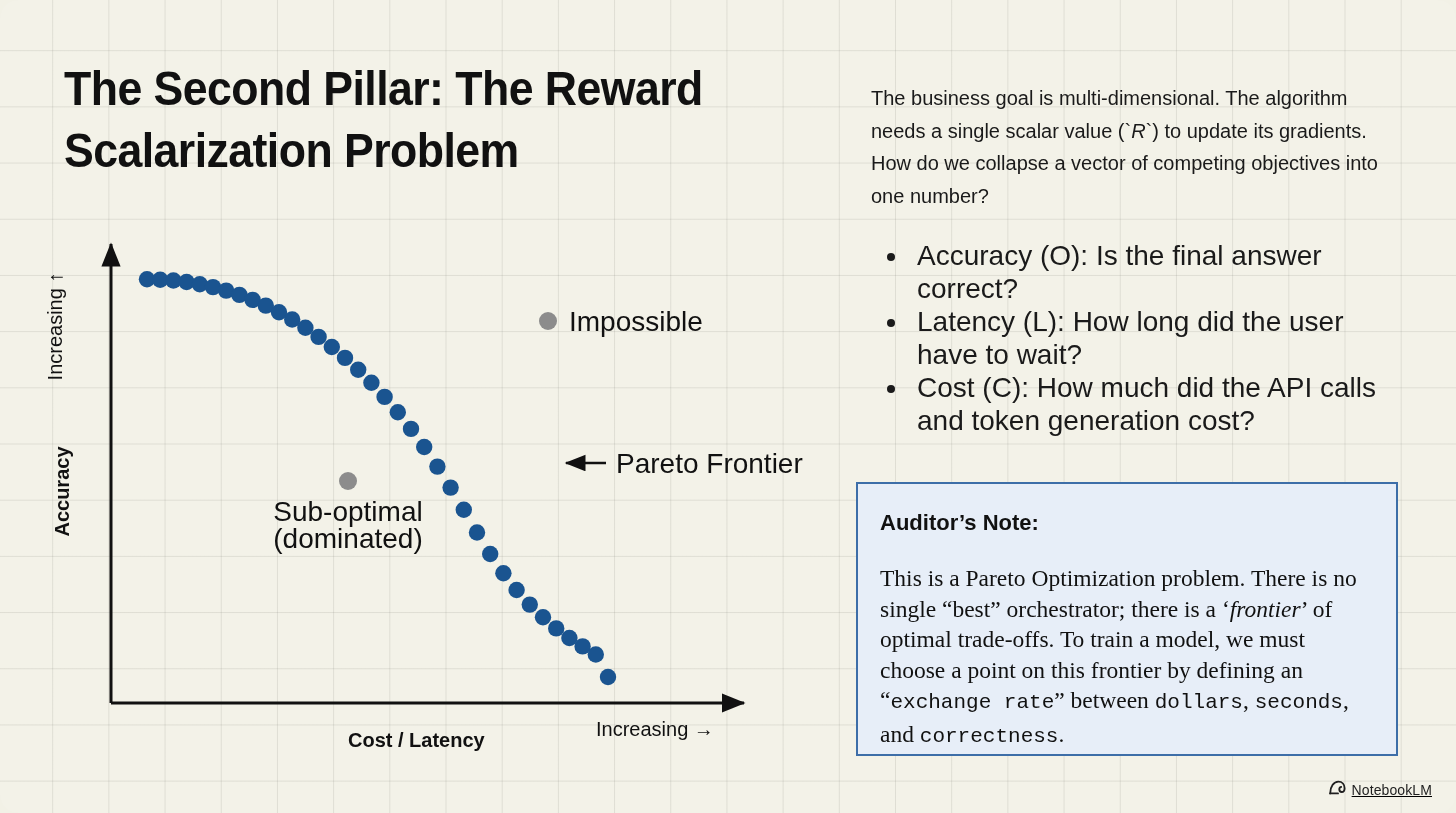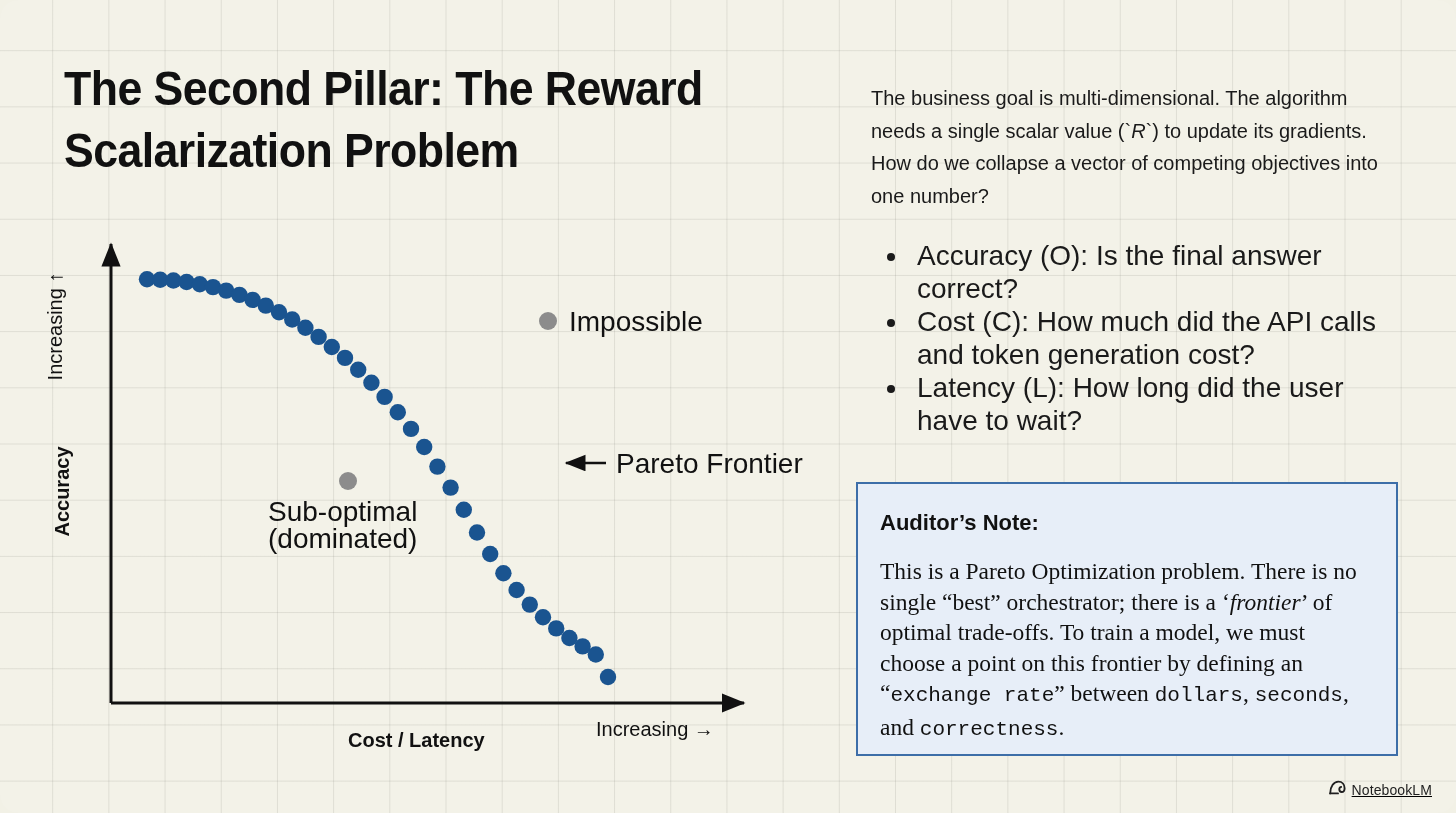--- a/index.html
+++ b/index.html
@@ -93,21 +93,21 @@
   }
 
   .plot-label {
     position: absolute;
     font-size: 28px;
     color: #111;
     line-height: 27px;
   }
   #label-impossible { left: 569px; top: 308px; }
   #label-pareto     { left: 616px; top: 450px; }
-  #label-subopt     { left: 268px; top: 498px; width: 180px; text-align: left; white-space: pre-line; }
+  #label-subopt     { left: 258px; top: 498px; width: 180px; text-align: center; white-space: pre-line; }
 
   
   #rightcol {
     position: absolute;
     left: 871px;
     top: 62px;
     width: 520px;
   }
   #intro-para {
     font-size: 20px;
@@ -150,21 +150,21 @@
     box-sizing: border-box;
     background: #e7eef8;
     border: 2px solid #3d6ea8;
     padding: 26px 22px 0 22px;
   }
   #note-heading {
     font-family: "Liberation Sans", sans-serif;
     font-weight: bold;
     font-size: 22px;
     color: #111;
-    margin-bottom: 20px;
+    margin-bottom: 27px;
   }
   #note-body {
     font-family: "Liberation Serif", serif;
     font-size: 23.5px;
     line-height: 30.5px;
     color: #111;
   }
   #note-body .ital { font-style: italic; margin-top: 28px; }
   #note-body .mono {
     font-family: "Liberation Mono", monospace;
@@ -261,22 +261,22 @@
     <div class="plot-label" id="label-pareto">Pareto Frontier</div>
     <div class="plot-label" id="label-subopt">Sub-optimal
 (dominated)</div>
   </div>
 
   <div id="rightcol">
     <p id="intro-para"><span>The business goal is multi-dimensional. The algorithm needs a single scalar value (`</span><span class="ital">R</span><span>`) to update its gradients. How do we collapse a vector of competing objectives into one number?</span></p>
 
     <ul id="bullets">
       <li><span>Accuracy (O): Is the final answer correct?</span></li>
+      <li><span>Latency (L): How long did the user have to wait?</span></li>
       <li><span>Cost (C): How much did the API calls and token generation cost?</span></li>
-      <li><span>Latency (L): How long did the user have to wait?</span></li>
     </ul>
   </div>
 
   <div id="note">
     <div id="note-heading">Auditor’s Note:</div>
     <div id="note-body"><span>This is a Pareto Optimization problem. There is no single “best” orchestrator; there is a ‘</span><span class="ital">frontier</span><span>’ of optimal trade-offs. To train a model, we must choose a point on this frontier by defining an “</span><span class="mono">exchange rate</span><span>” between </span><span class="mono">dollars</span><span>, </span><span class="mono">seconds</span><span>, and </span><span class="mono">correctness</span><span>.</span></div>
   </div>
 
   <div id="footer">
     <span>

